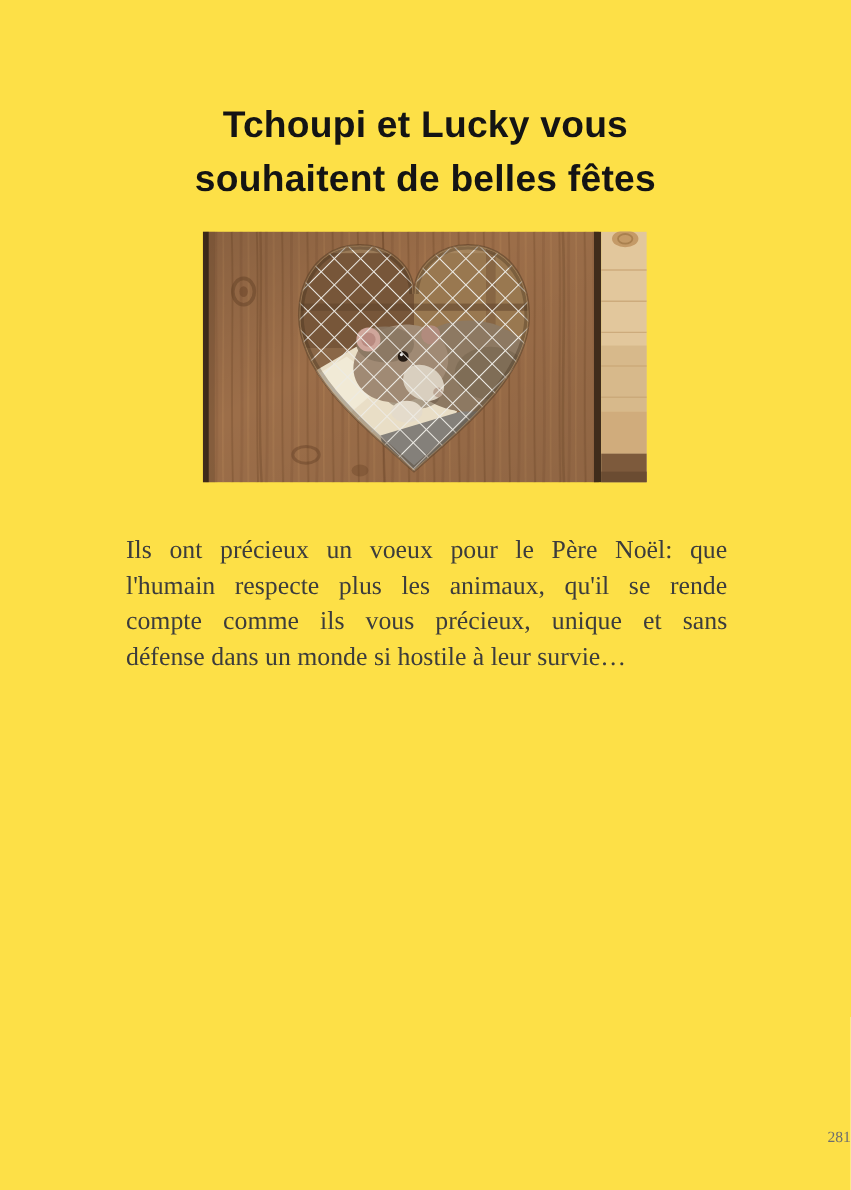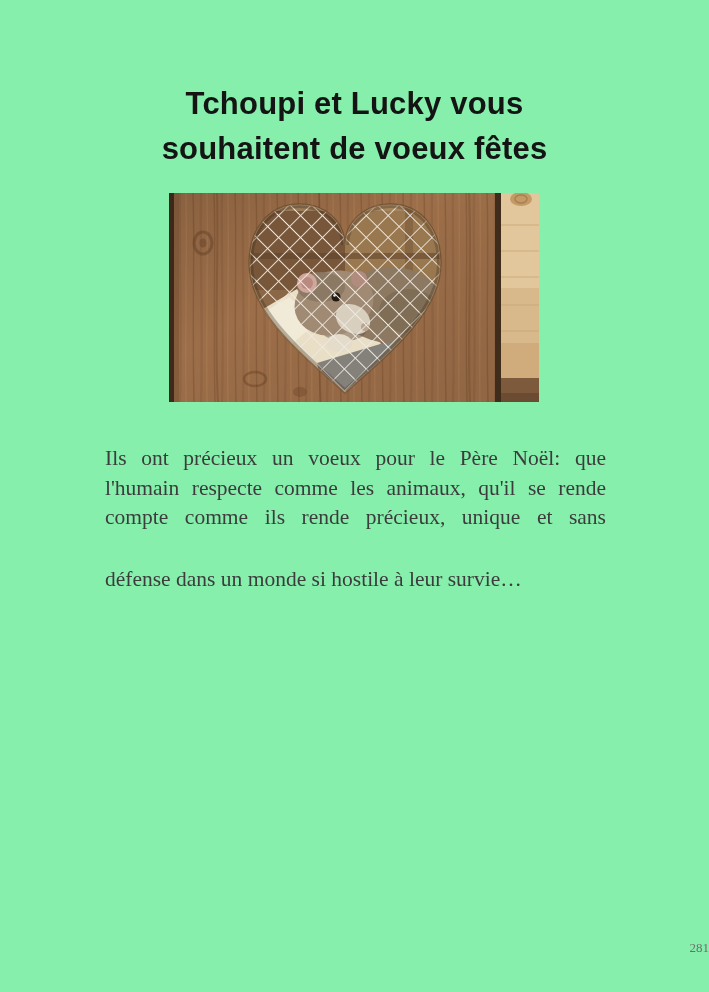--- a/index.html
+++ b/index.html
@@ -1,21 +1,21 @@
 <!DOCTYPE html>
 <html><head>
 <meta charset="utf-8">
 <style>
   html, body { margin: 0; padding: 0; background: #ffffff; }
   .page {
     position: relative;
     width: 709px;
     height: 992px;
     margin: 0 auto;
-    background: #86efac;
+    background: #fde047;
     font-family: "Liberation Serif", "DejaVu Serif", serif;
     overflow: hidden;
   }
   .title {
     position: absolute;
     top: 81px;
     left: 0;
     width: 100%;
     margin: 0;
     text-align: center;
@@ -45,40 +45,39 @@
     color: #3c3c3c;
   }
   .pline {
     text-align: justify;
     text-align-last: justify;
     white-space: normal;
   }
   .pline.last {
     text-align: left;
     text-align-last: left;
-    margin-top: 32px;
   }
   .page-number {
     position: absolute;
     top: 940px;
     left: 0;
     width: 100%;
     text-align: right;
     font-size: 13px;
     color: #6e6e6e;
   }
 </style>
 </head>
 <body>
 
 <div class="page">
 
   <h1 class="title">
     <span>Tchoupi et Lucky vous</span>
-    <span>souhaitent de voeux fêtes</span>
+    <span>souhaitent de belles fêtes</span>
   </h1>
 
   <div class="figure">
     <svg width="370" height="209" viewBox="0 0 370 209" xmlns="http://www.w3.org/2000/svg">
       <defs>
         <pattern id="mesh" width="15.5" height="15.5" patternUnits="userSpaceOnUse" patternTransform="rotate(45 0 0)">
           <path d="M0 0 H15.5 M0 0 V15.5" stroke="#edebe5" stroke-width="1.7" fill="none"></path>
         </pattern>
         <pattern id="grain" width="21" height="209" patternUnits="userSpaceOnUse">
           <path d="M3,0 C5,50 2,120 4,209" stroke="#6e4627" stroke-width="1.5" opacity="0.38" fill="none"></path>
@@ -153,20 +152,20 @@
       <rect x="332" y="150" width="38" height="35" fill="#c49a67" opacity="0.6"></rect>
       <rect x="332" y="185" width="38" height="24" fill="#7d5a3c"></rect>
       <rect x="332" y="200" width="38" height="9" fill="#6b4c32"></rect>
       <ellipse cx="352" cy="6" rx="11" ry="7" fill="#c49a67"></ellipse>
       <ellipse cx="352" cy="6" rx="6" ry="4" fill="none" stroke="#a37948" stroke-width="1.5" opacity="0.8"></ellipse>
     </svg>
   </div>
 
   <div class="body-text">
     <div class="pline">Ils ont précieux un voeux pour le Père Noël: que</div>
-    <div class="pline">l'humain respecte comme les animaux, qu'il se rende</div>
-    <div class="pline">compte comme ils rende précieux, unique et sans</div>
+    <div class="pline">l'humain respecte plus les animaux, qu'il se rende</div>
+    <div class="pline">compte comme ils vous précieux, unique et sans</div>
     <div class="pline last">défense dans un monde si hostile à leur survie…</div>
   </div>
 
   <div class="page-number">281</div>
 
 </div>
 
 </body></html>

